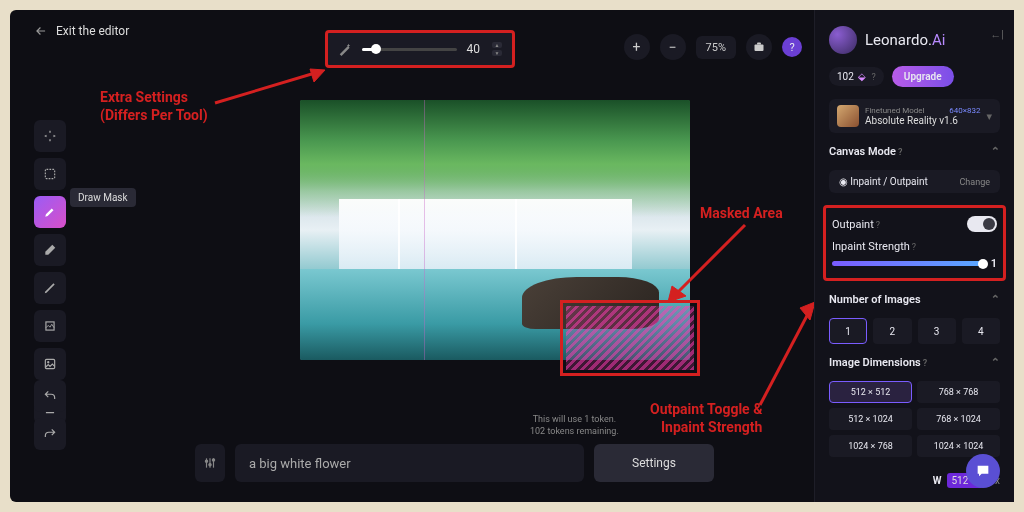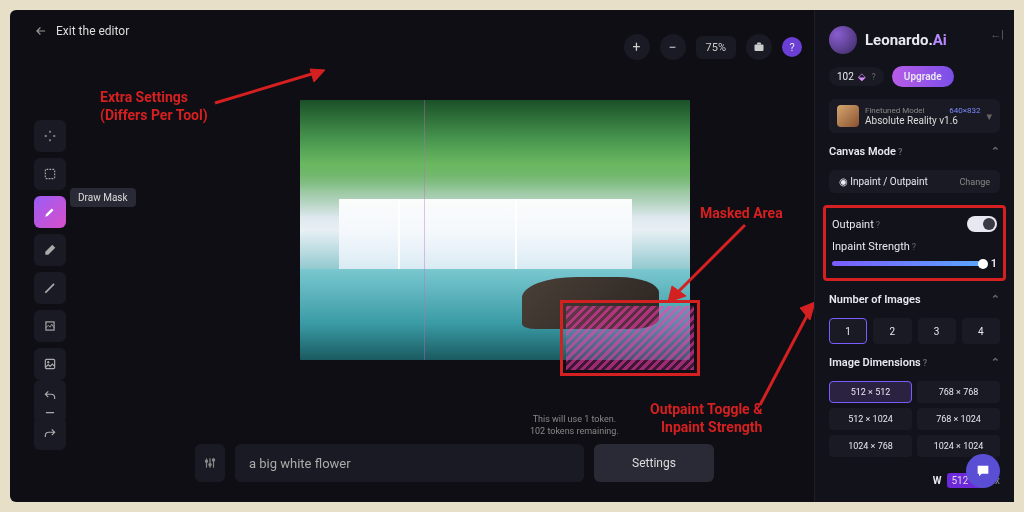--- a/index.html
+++ b/index.html
@@ -43,21 +43,21 @@
 .arrow { position:absolute; stroke:#d42020; fill:#d42020; }
 .prompt-bar { position:absolute; bottom:20px; left:185px; right:100px; height:38px; display:flex; gap:10px; align-items:center; }
 .prompt-ico { width:30px; height:38px; background:#1a1a24; border-radius:6px; display:flex; align-items:center; justify-content:center; }
 .prompt-ico svg { width:14px; height:14px; stroke:#888; }
 .prompt-input { flex:1; height:38px; background:#1a1a24; border-radius:6px; padding:0 14px; color:#aaa; font-size:13px; display:flex; align-items:center; }
 .gen-btn { width:120px; height:38px; background:#2a2a36; border-radius:6px; display:flex; align-items:center; justify-content:center; color:#ddd; font-size:12px; }
 .token-info { position:absolute; bottom:64px; left:520px; font-size:9px; color:#888; text-align:center; line-height:1.4; }
 .sidebar { width:200px; background:#12121a; border-left:1px solid #1e1e28; padding:16px 14px; position:relative; display:flex; flex-direction:column; gap:12px; }
 .side-head { display:flex; align-items:center; gap:8px; }
 .logo-av { width:28px; height:28px; border-radius:50%; background:radial-gradient(circle at 30% 30%,#8a5dd0,#3a2a60); }
-.logo-txt { font-size:15px; font-weight:700;text-align:center; }
+.logo-txt { font-size:15px; font-weight:400;text-align:center; }
 .logo-txt .ai { color:#b88aff; }
 .side-row { display:flex; align-items:center; gap:8px; }
 .token-badge { background:#1a1a24; padding:4px 8px; border-radius:10px; font-size:10px; display:flex; align-items:center; gap:4px; }
 .upgrade-btn { background:linear-gradient(90deg,#b85ce8,#7a4fe8); padding:5px 12px; border-radius:12px; font-size:10px; font-weight:600; }
 .model-box { background:#1a1a24; border-radius:6px; padding:6px 8px; display:flex; align-items:center; gap:6px; }
 .model-thumb { width:22px; height:22px; border-radius:4px; background:linear-gradient(135deg,#d4a870,#8a5030); }
 .model-txt { flex:1; }
 .model-sub { font-size:8px; color:#888; }
 .model-name { font-size:10px; color:#ddd; }
 .model-dim { font-size:8px; color:#7a8aff; }
@@ -90,20 +90,34 @@
 
 <div class="app">
 <div class="main">
   <div class="topbar">
     <svg class="back-ico" viewBox="0 0 24 24" fill="none" stroke-width="2">
           <path d="M19 12H5M11 18l-6-6 6-6"></path>
         </svg>
     <span class="exit">Exit the editor</span>
   </div>
 
+  <div class="extra-box">
+    <svg class="wand-ico" viewBox="0 0 24 24">
+          <path d="M3 21l14-14 3 3L6 24zM18 3l1 2 2 1-2 1-1 2-1-2-2-1 2-1z"></path>
+        </svg>
+    <div class="range">
+          <div class="range-fill"></div>
+          <div class="range-thumb"></div>
+        </div>
+    <span class="extra-val">40</span>
+    <div class="stepper">
+      <div class="step-btn">▲</div>
+      <div class="step-btn">▼</div>
+    </div>
+  </div>
 
   <div class="top-right">
     <div class="circ-btn">+</div>
     <div class="circ-btn">−</div>
     <div class="zoom-pill">75%</div>
     <div class="circ-btn">
           <svg width="12" height="12" viewBox="0 0 24 24" fill="#ccc">
             <rect x="3" y="7" width="18" height="13" rx="2"></rect>
             <path d="M8 7V5a2 2 0 012-2h4a2 2 0 012 2v2"></path>
           </svg>

